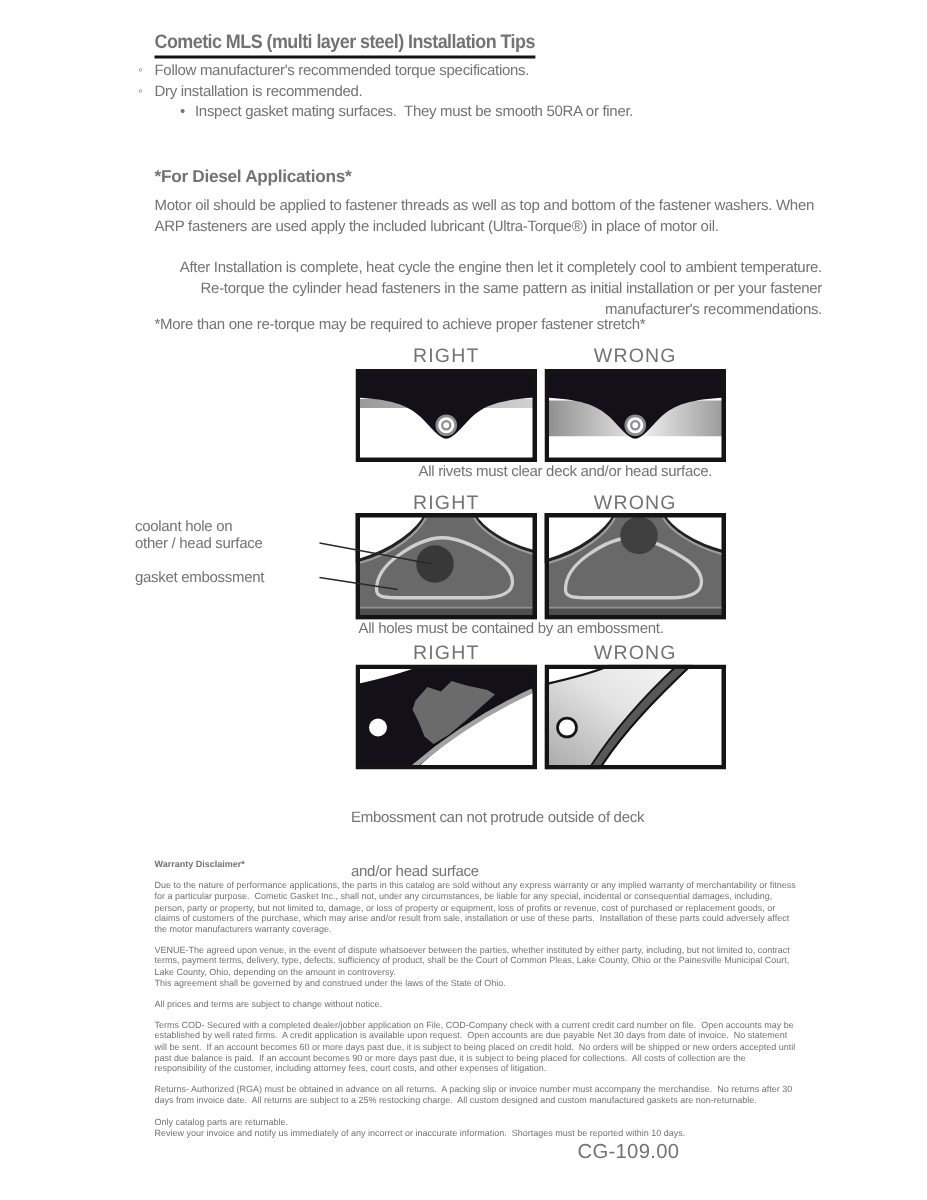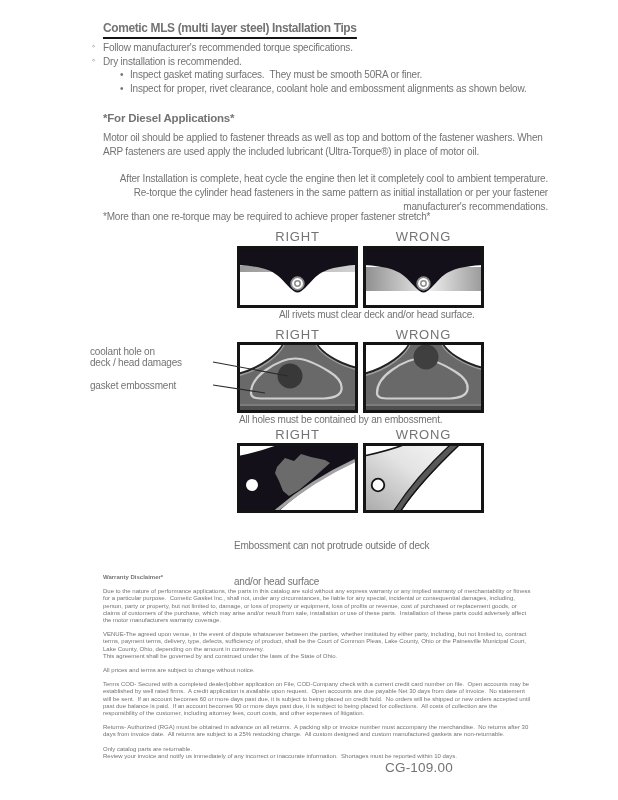--- a/index.html
+++ b/index.html
@@ -52,21 +52,20 @@
 <body>
 
 <div id="page">
 
   <div id="title" class="abs">Cometic MLS (multi layer steel) Installation Tips</div>
 
   <div id="bullets" class="abs">
     <div class="bullet">Follow manufacturer's recommended torque specifications.</div>
     <div class="bullet">Dry installation is recommended.</div>
     <div class="subbullet">Inspect gasket mating surfaces.  They must be smooth 50RA or finer.</div>
-    <div class="subbullet">Inspect for proper, rivet clearance, coolant hole and embossment alignments as shown below.</div>
   </div>
 
   <div id="diesel-heading" class="abs">*For Diesel Applications*</div>
   <div id="diesel-para1" class="abs para">Motor oil should be applied to fastener threads as well as top and bottom of the fastener washers. When ARP fasteners are used apply the included lubricant (Ultra-Torque®) in place of motor oil.</div>
   <div id="diesel-para2" class="abs para">After Installation is complete, heat cycle the engine then let it completely cool to ambient temperature. Re-torque the cylinder head fasteners in the same pattern as initial installation or per your fastener manufacturer's recommendations.</div>
   <div id="diesel-note" class="abs para">*More than one re-torque may be required to achieve proper fastener stretch*</div>
 
   <div class="abs dg-head col1 hrow1">RIGHT</div>
   <div class="abs dg-head col2 hrow1">WRONG</div>
 
@@ -102,21 +101,21 @@
     <rect x="1.5" y="1.5" width="118" height="59" fill="none" stroke="#141414" stroke-width="3"></rect>
   </svg>
 
   <div id="caption1" class="abs caption">All rivets must clear deck and/or head surface.</div>
 
   <div class="abs dg-head col1 hrow2">RIGHT</div>
   <div class="abs dg-head col2 hrow2">WRONG</div>
 
   <div id="label-coolant" class="abs dg-label">
     <div>coolant hole on</div>
-    <div>deck / head damages</div>
+    <div>other / head surface</div>
   </div>
   <div id="label-embossment" class="abs dg-label">gasket embossment</div>
 
   <svg class="abs panel col1 prow2" width="121" height="71" viewBox="0 0 121 71">
     <rect width="121" height="71" fill="#696969"></rect>
     <path d="M1,1 L47,1 C42,11 26,25 1,32 Z" fill="#ffffff" stroke="#222222" stroke-width="2.2"></path>
     <path d="M47,3 C42,13 26,27 2,33.5" fill="none" stroke="#9d9d9d" stroke-width="1.4"></path>
     <path d="M120,1 L79,1 C84,10 99,21 120,26 Z" fill="#ffffff" stroke="#222222" stroke-width="2.2"></path>
     <path d="M79,3 C84,12 100,22.5 119,27.5" fill="none" stroke="#9d9d9d" stroke-width="1.4"></path>
     <path d="M14,51 C14,43 19,35 29,28 C38,21.5 49,16.5 58,16.5 C67,16.5 80,22 92,29.5 C101,35 105.5,41 104.5,47.5 C103.5,53.5 97,56 87,56.5 L27,56.5 C18,56.5 14,55.5 14,51 Z" fill="none" stroke="#cfcfcf" stroke-width="2.2"></path>

